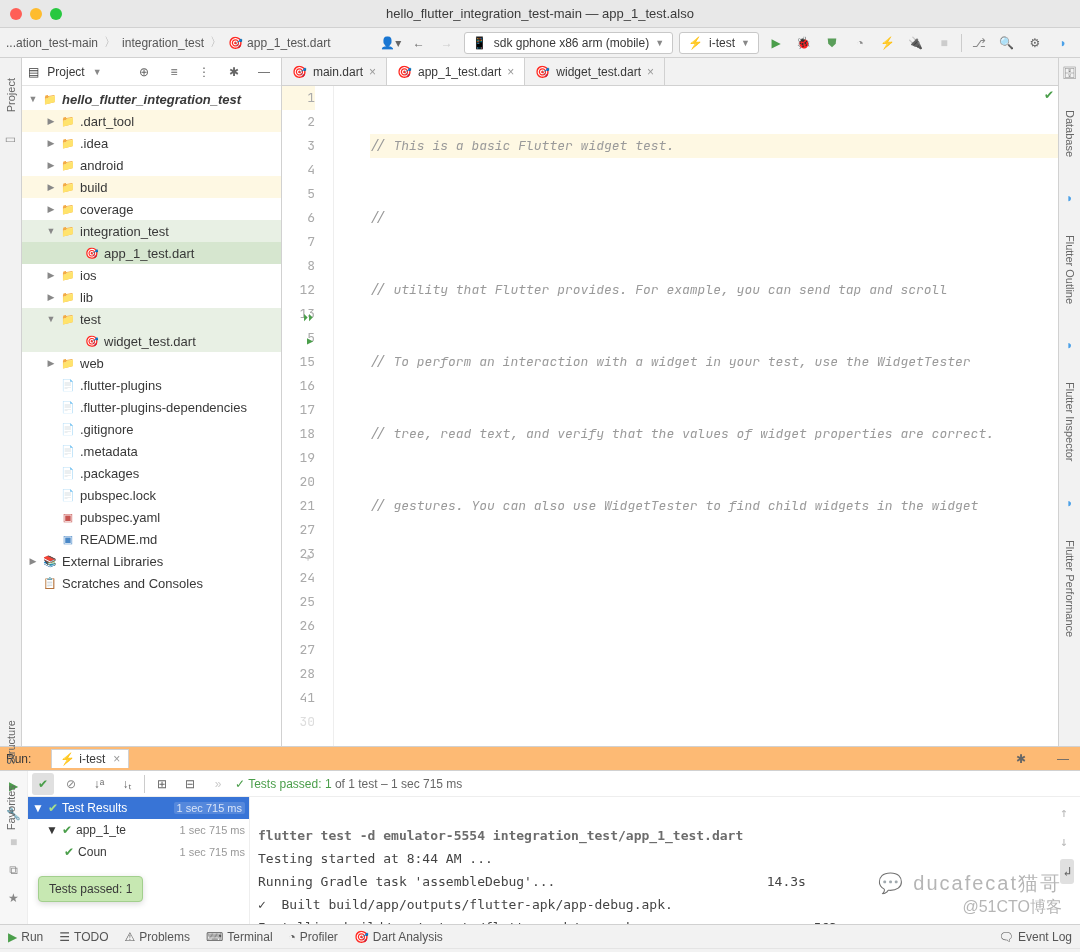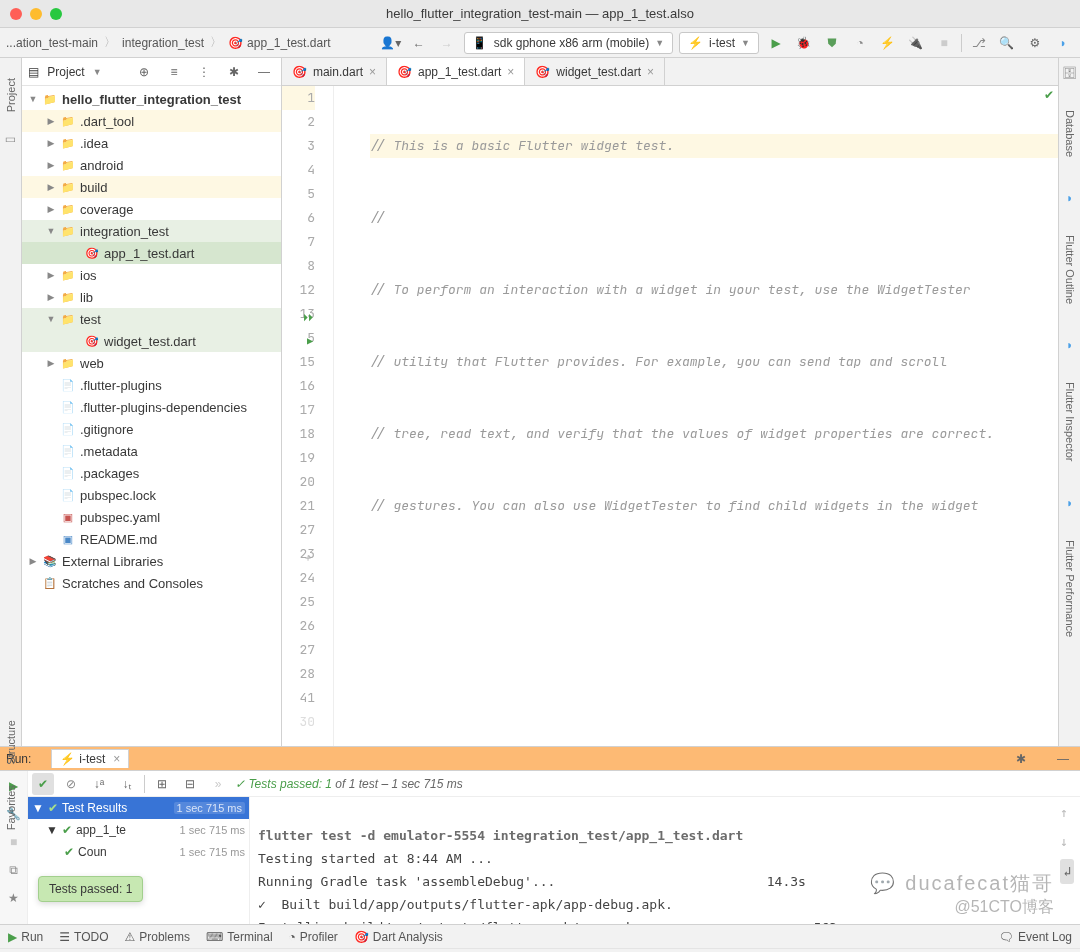--- a/index.html
+++ b/index.html
@@ -23,21 +23,21 @@
 .project-panel { width: 260px; background: #fff; border-right: 1px solid #d1d1d1; display: flex; flex-direction: column; }
 .panel-header { height: 28px; border-bottom: 1px solid #e4e4e4; display: flex; align-items: center; padding: 0 6px; gap: 8px; font-size: 12px; }
 .panel-header .title-text { font-weight: 500; }
 .panel-header .grow { flex: 1; }
 .tree { overflow-y: auto; overflow-x: hidden; font-size: 13px; padding: 2px 0; }
 .tree-row { display: flex; align-items: center; height: 22px; padding-left: 6px; gap: 4px; cursor: pointer; white-space: nowrap; }
 .tree-row.sel { background: #e8f0e4; }
 .tree-row.hi { background: #fef8e3; }
 .exp { width: 10px; font-size: 9px; color: #888; display: inline-block; text-align: center; }
 .fldr, .file-i { width: 16px; height: 14px; display: inline-flex; align-items: center; justify-content: center; font-size: 11px; }
-.bold { font-weight: 600; }
+.bold { font-weight: 600; font-style: italic; }
 .editor-area { flex: 1; display: flex; flex-direction: column; background: #fff; min-width: 0; }
 .tabs { height: 28px; border-bottom: 1px solid #d1d1d1; display: flex; align-items: stretch; background: #f2f2f2; }
 .tab { display: flex; align-items: center; padding: 0 10px; gap: 6px; border-right: 1px solid #d1d1d1; background: #f2f2f2; cursor: pointer; font-size: 12px; }
 .tab.active { background: #fff; }
 .tab .close { color: #999; font-size: 12px; }
 .editor-body { flex: 1; display: flex; overflow: hidden; position: relative; }
 .gutter { width: 52px; background: #fff; border-right: 1px solid #eee; text-align: right; padding-right: 18px; color: #aaa; font-family: "JetBrains Mono", Menlo, monospace; font-size: 13px; line-height: 24px; position: relative; }
 .gutter .ln { height: 24px; position: relative; }
 .gutter .ln.hi { background: #fef8e3; }
 .gutter .mark { position: absolute; right: 2px; top: 4px; font-size: 10px; }
@@ -58,25 +58,25 @@
 .run-tree-row { display: flex; align-items: center; height: 22px; padding: 0 4px; gap: 4px; white-space: nowrap; }
 .run-tree-row.sel { background: #3874d6; color: #fff; }
 .run-tree-row .time { margin-left: auto; color: #999; font-size: 11px; }
 .run-tree-row.sel .time { color: #d8e4f8; background: rgba(255,255,255,0.15); padding: 0 3px; border-radius: 2px; }
 .run-console { flex: 1; font-family: Menlo, monospace; font-size: 13px; line-height: 23px; padding: 4px 8px; overflow: hidden; white-space: pre; color: #444; position: relative; }
 .run-console .cmd { color: #6c6c6c; font-weight: bold; }
 .tests-tooltip { position: absolute; left: 38px; bottom: 50px; background: #c7e8b2; border: 1px solid #a2cf8d; border-radius: 4px; padding: 5px 10px; font-size: 12px; box-shadow: 0 2px 6px rgba(0,0,0,0.15); z-index: 10; }
 .bottom-bar { height: 24px; background: #f2f2f2; border-top: 1px solid #d1d1d1; display: flex; align-items: center; padding: 0 8px; gap: 16px; font-size: 12px; color: #555; }
 .bottom-bar .btn { display: flex; align-items: center; gap: 4px; cursor: pointer; }
 .status-bar { height: 24px; background: #f2f2f2; border-top: 1px solid #e4e4e4; display: flex; align-items: center; padding: 0 8px; gap: 10px; font-size: 12px; color: #555; }
-.watermark { position: absolute; right: 26px; bottom: 34px; color: rgba(120,120,120,0.55); font-family: sans-serif; text-align: right; pointer-events: none; }
+.watermark { position: absolute; right: 18px; bottom: 34px; color: rgba(120,120,120,0.55); font-family: sans-serif; text-align: right; pointer-events: none; }
 .watermark .l1 { font-size: 20px; letter-spacing: 2px; }
 .watermark .l2 { font-size: 16px; }
 .chev { font-size: 9px; color: #888; }
-.pass-summary { color: #666; font-style: italic; }
+.pass-summary { color: #666; }
 .pass-summary .ok { color: #4a9e4a; font-weight: 500; }
 </style>
 </head>
 <body>
 
 <div class="titlebar">
   <div class="traffic">
     <span class="tred"></span>
     <span class="tyel"></span>
     <span class="tgrn"></span>
@@ -303,22 +303,22 @@
         <div class="ln">25</div>
         <div class="ln">26</div>
         <div class="ln">27</div>
         <div class="ln">28</div>
         <div class="ln">41</div>
         <div class="ln" style="color:#ddd">30</div>
       </div>
       <div class="code">
         <div class="row hi"><span class="c-comment">// This is a basic Flutter widget test.</span></div>
         <div class="row"><span class="c-comment">//</span></div>
+        <div class="row"><span class="c-comment">// utility that Flutter provides. For example, you can send tap and scroll</span></div>
         <div class="row"><span class="c-comment">// To perform an interaction with a widget in your test, use the WidgetTester</span></div>
-        <div class="row"><span class="c-comment">// utility that Flutter provides. For example, you can send tap and scroll</span></div>
         <div class="row"><span class="c-comment">// tree, read text, and verify that the values of widget properties are correct.</span></div>
         <div class="row"><span class="c-comment">// gestures. You can also use WidgetTester to find child widgets in the widget</span></div>
         <div class="row"></div>
         <div class="row"></div>
         
         
         
         
         
         

